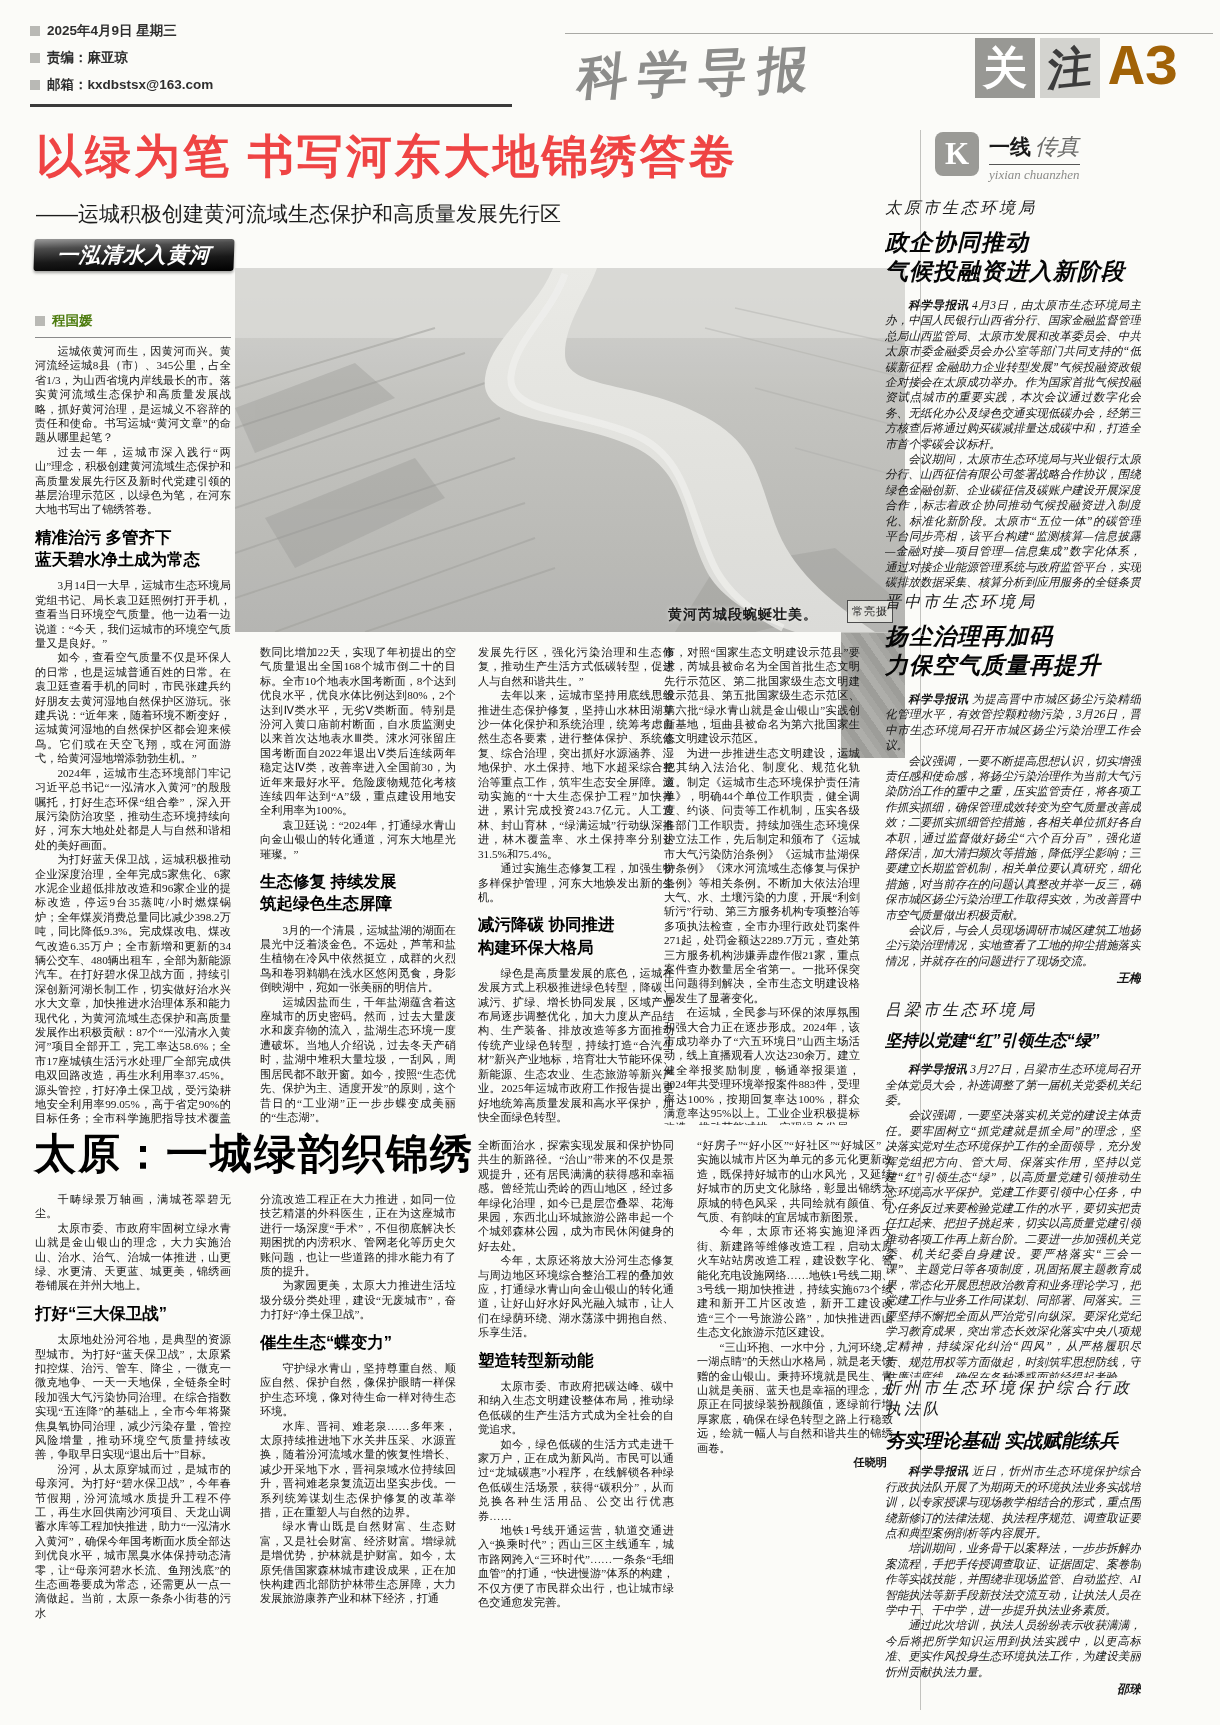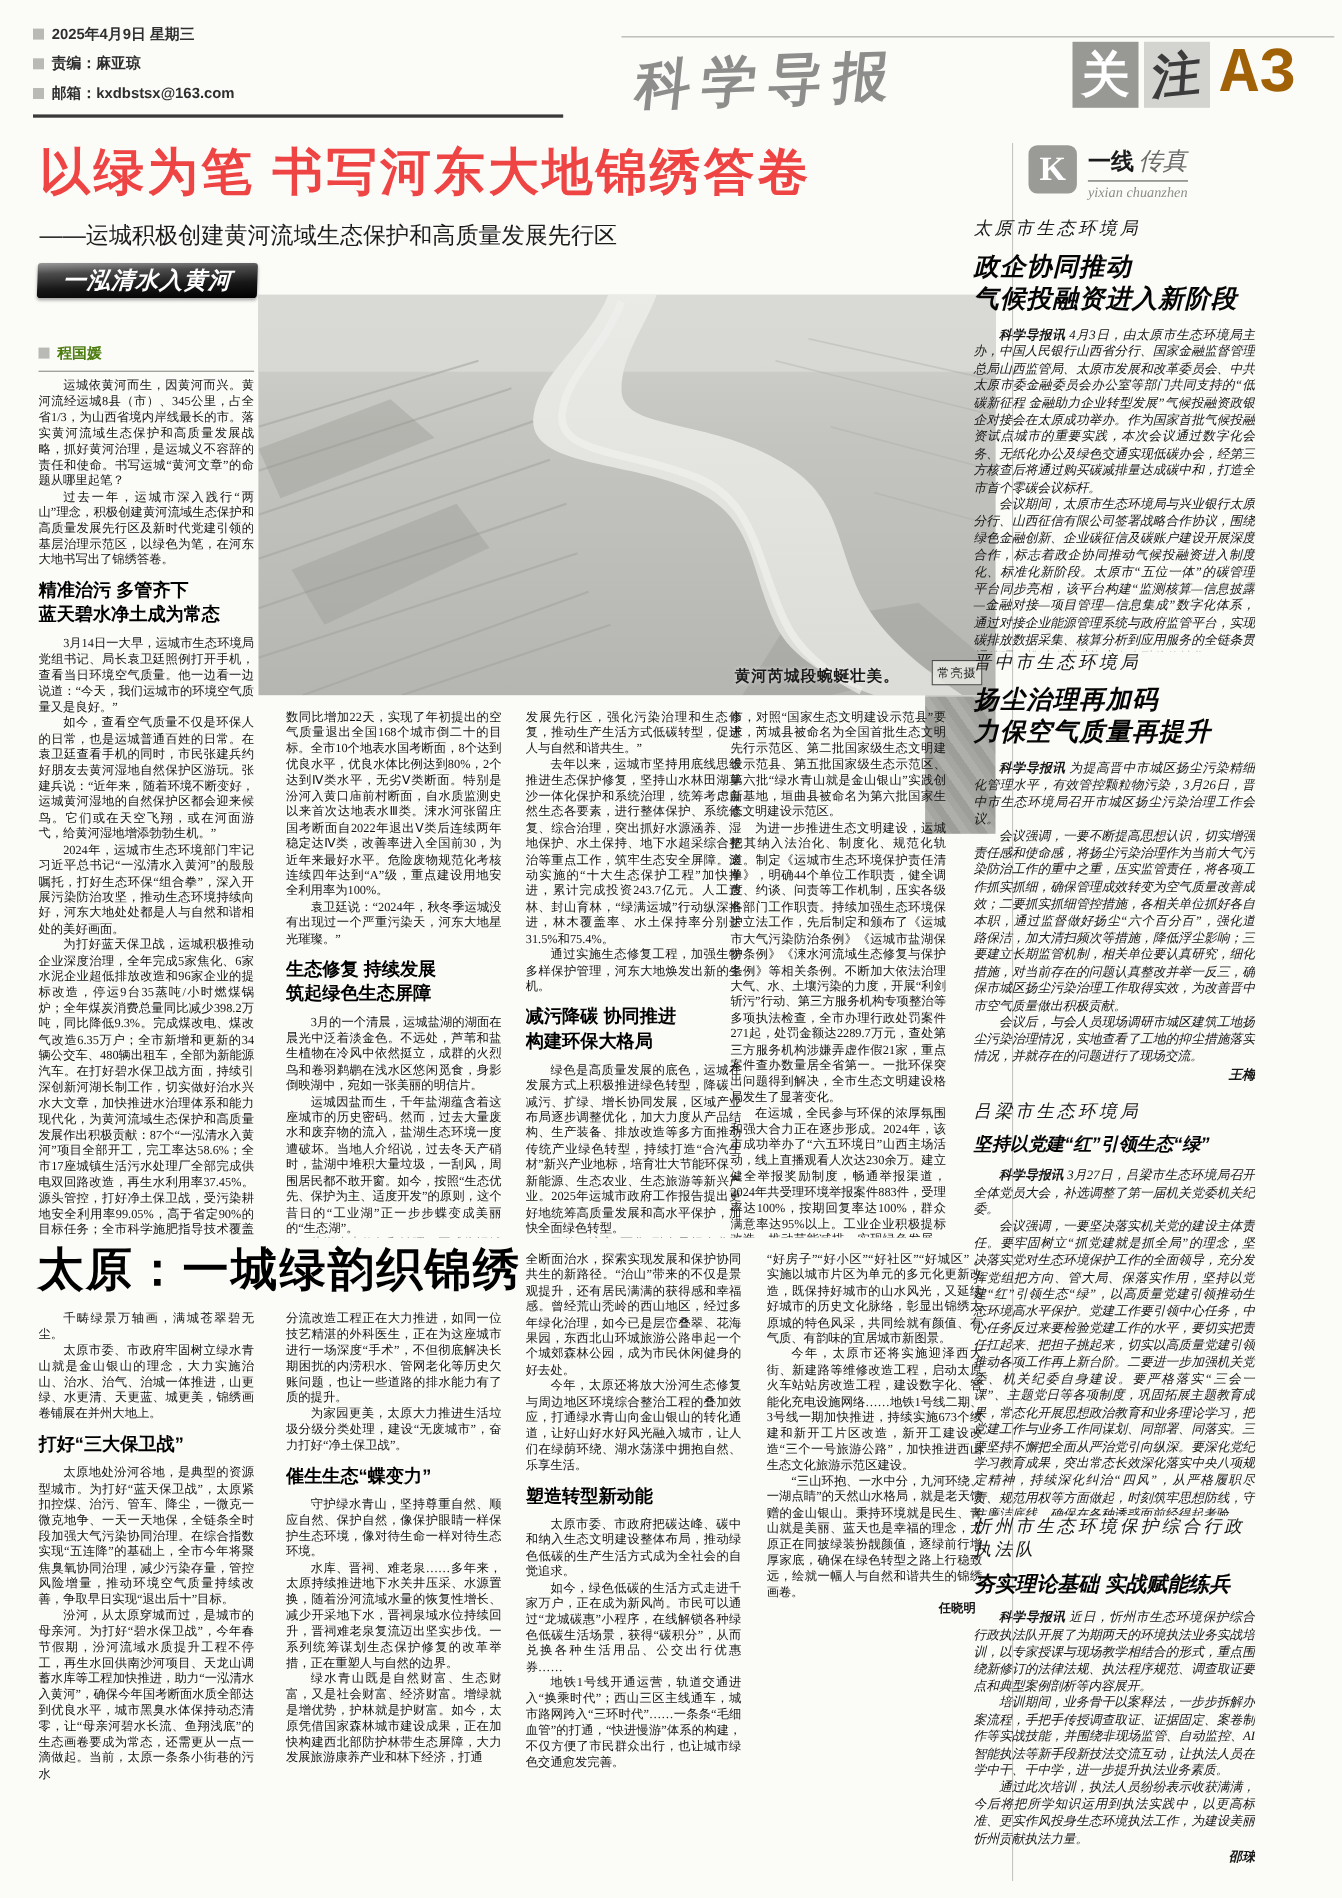--- a/index.html
+++ b/index.html
@@ -172,21 +172,21 @@
       <div>精准治污 多管齐下</div>
       <div>蓝天碧水净土成为常态</div>
     </div>
     <p class="body-p">3月14日一大早，运城市生态环境局党组书记、局长袁卫廷照例打开手机，查看当日环境空气质量。他一边看一边说道：“今天，我们运城市的环境空气质量又是良好。”</p>
     <p class="body-p">如今，查看空气质量不仅是环保人的日常，也是运城普通百姓的日常。在袁卫廷查看手机的同时，市民张建兵约好朋友去黄河湿地自然保护区游玩。张建兵说：“近年来，随着环境不断变好，运城黄河湿地的自然保护区都会迎来候鸟。它们或在天空飞翔，或在河面游弋，给黄河湿地增添勃勃生机。”</p>
     <p class="body-p">2024年，运城市生态环境部门牢记习近平总书记“一泓清水入黄河”的殷殷嘱托，打好生态环保“组合拳”，深入开展污染防治攻坚，推动生态环境持续向好，河东大地处处都是人与自然和谐相处的美好画面。</p>
     <p class="body-p">为打好蓝天保卫战，运城积极推动企业深度治理，全年完成5家焦化、6家水泥企业超低排放改造和96家企业的提标改造，停运9台35蒸吨/小时燃煤锅炉；全年煤炭消费总量同比减少398.2万吨，同比降低9.3%。完成煤改电、煤改气改造6.35万户；全市新增和更新的34辆公交车、480辆出租车，全部为新能源汽车。在打好碧水保卫战方面，持续引深创新河湖长制工作，切实做好治水兴水大文章，加快推进水治理体系和能力现代化，为黄河流域生态保护和高质量发展作出积极贡献：87个“一泓清水入黄河”项目全部开工，完工率达58.6%；全市17座城镇生活污水处理厂全部完成供电双回路改造，再生水利用率37.45%。源头管控，打好净土保卫战，受污染耕地安全利用率99.05%，高于省定90%的目标任务；全市科学施肥指导技术覆盖率达92%，病虫害专业化统防统治覆盖率达47.8%，绿色防控覆盖率达57.6%，秸秆综合利用率达到94%，完成198个行政村农村生活污水治理和133个问题设施整改。</p>
   </div>
 <div class="news-col" style="left:260px; top:645px; width:196px; height:480px;">
     <p class="body-p noindent">数同比增加22天，实现了年初提出的空气质量退出全国168个城市倒二十的目标。全市10个地表水国考断面，8个达到优良水平，优良水体比例达到80%，2个达到Ⅳ类水平，无劣Ⅴ类断面。特别是汾河入黄口庙前村断面，自水质监测史以来首次达地表水Ⅲ类。涑水河张留庄国考断面自2022年退出Ⅴ类后连续两年稳定达Ⅳ类，改善率进入全国前30，为近年来最好水平。危险废物规范化考核连续四年达到“A”级，重点建设用地安全利用率为100%。</p>
-    <p class="body-p">袁卫廷说：“2024年，秋冬季运城没有出现过一个严重污染天，河东大地星光璀璨。”</p>
+    <p class="body-p">袁卫廷说：“2024年，打通绿水青山向金山银山的转化通道，河东大地星光璀璨。”</p>
     <div class="col-subhead">
       <div>生态修复 持续发展</div>
       <div>筑起绿色生态屏障</div>
     </div>
     <p class="body-p">3月的一个清晨，运城盐湖的湖面在晨光中泛着淡金色。不远处，芦苇和盐生植物在冷风中依然挺立，成群的火烈鸟和卷羽鹈鹕在浅水区悠闲觅食，身影倒映湖中，宛如一张美丽的明信片。</p>
     <p class="body-p">运城因盐而生，千年盐湖蕴含着这座城市的历史密码。然而，过去大量废水和废弃物的流入，盐湖生态环境一度遭破坏。当地人介绍说，过去冬天产硝时，盐湖中堆积大量垃圾，一刮风，周围居民都不敢开窗。如今，按照“生态优先、保护为主、适度开发”的原则，这个昔日的“工业湖”正一步步蝶变成美丽的“生态湖”。</p>
     <p class="body-p">盐湖生态修复和治理，正成为运城实践黄河流域生态保护和高质量发展的实景样板。</p>
   </div>
 <div class="news-col" style="left:478px; top:645px; width:196px; height:480px;">
     <p class="body-p noindent">发展先行区，强化污染治理和生态修复，推动生产生活方式低碳转型，促进人与自然和谐共生。”</p>

